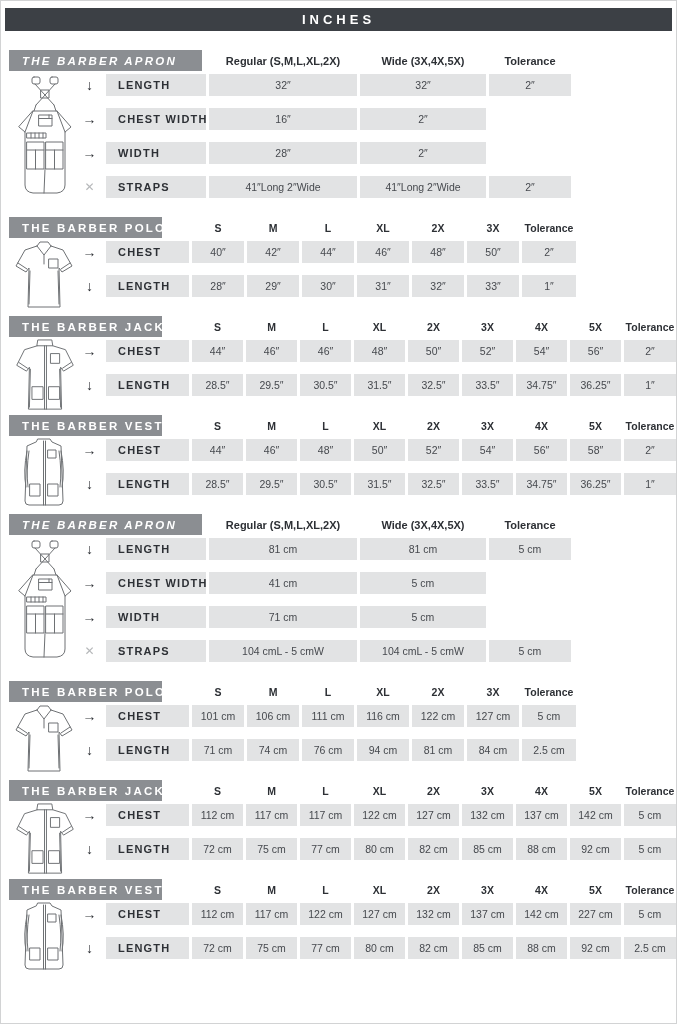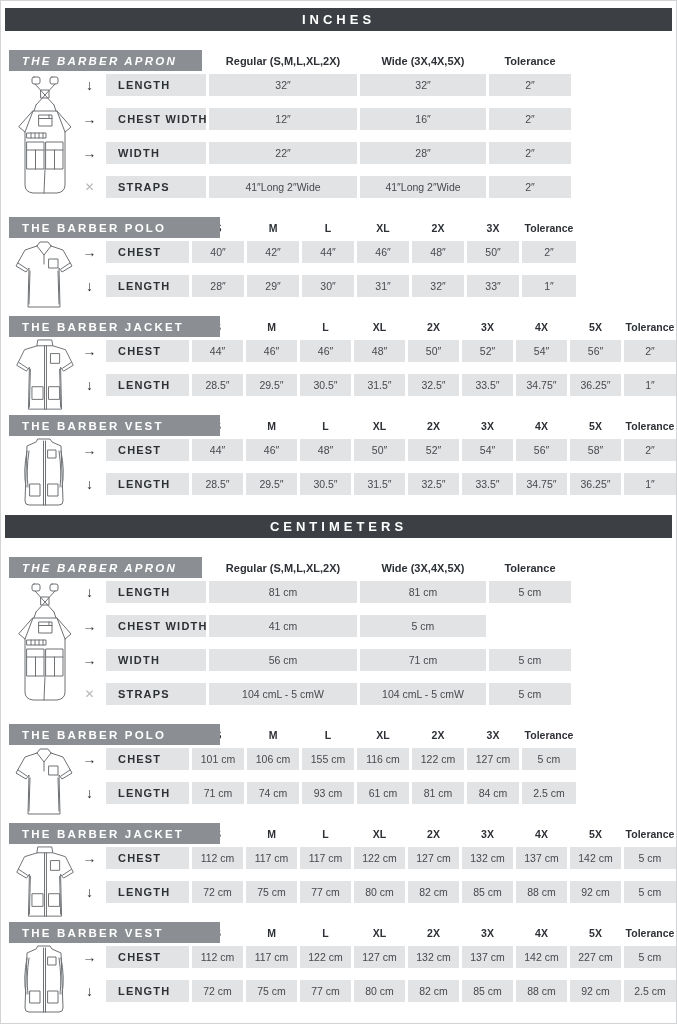--- a/index.html
+++ b/index.html
@@ -18,21 +18,21 @@
   .grid{display:grid;column-gap:3px;}
   .hdr{margin-left:75px;height:21px;margin-bottom:3px;}
   .drow{margin-left:75px;height:22px;margin-bottom:12px;}
   .hdr-apron{grid-template-columns:130px 148px 126px 82px;}
   .row-apron{grid-template-columns:27px 100px 148px 126px 82px;}
   .hdr-7{grid-template-columns:113px repeat(6,52px) 54px;}
   .row-7{grid-template-columns:27px 83px repeat(6,52px) 54px;}
   .hdr-9{grid-template-columns:113px repeat(8,51px) 52px;}
   .row-9{grid-template-columns:27px 83px repeat(8,51px) 52px;}
   .title-bar{
-    position:absolute;left:8px;top:0;width:211px;height:21px;background:#8b8e92;
+    position:absolute;left:8px;top:0;width:153px;height:21px;background:#8b8e92;
     color:#fff;font-weight:bold;font-size:11.5px;letter-spacing:2.2px;
     display:flex;align-items:center;padding-left:13px;box-sizing:border-box;
     white-space:nowrap;
   }
   .product-apron .title-bar{width:193px;font-style:italic;}
   .hcell{display:flex;align-items:center;justify-content:center;
     font-weight:bold;font-size:10.5px;color:#2d3035;white-space:nowrap;}
   .hdr-apron .hcell{font-size:11px;}
   .spacer{background:transparent;}
   .lcell{background:#e2e3e4;display:flex;align-items:center;font-weight:bold;
@@ -65,28 +65,26 @@
       <div class="grid drow row-apron">
         <div class="acell down">↓</div>
         <div class="lcell">LENGTH</div>
         <div class="vcell">32″</div>
         <div class="vcell">32″</div>
         <div class="vcell">2″</div>
       </div>
       <div class="grid drow row-apron">
         <div class="acell right">→</div>
         <div class="lcell">CHEST WIDTH</div>
-        <div class="vcell">12″</div>
         <div class="vcell">16″</div>
         <div class="vcell">2″</div>
       </div>
       <div class="grid drow row-apron">
         <div class="acell right">→</div>
         <div class="lcell">WIDTH</div>
-        <div class="vcell">22″</div>
         <div class="vcell">28″</div>
         <div class="vcell">2″</div>
       </div>
       <div class="grid drow row-apron">
         <div class="acell x">✕</div>
         <div class="lcell">STRAPS</div>
         <div class="vcell">41″Long 2″Wide</div>
         <div class="vcell">41″Long 2″Wide</div>
         <div class="vcell">2″</div>
       </div>
@@ -261,21 +259,20 @@
       <path d="M26.5,4 V68 M28.5,4 V68"></path>
       <path d="M10,14 Q6,34 9,50 M44,14 Q48,34 45,50"></path>
       <path d="M12,14 Q9,34 11,50 M42,14 Q45,34 43,50"></path>
       <rect x="31" y="13" width="8" height="8"></rect>
       <rect x="13" y="47" width="10" height="12"></rect>
       <rect x="31" y="47" width="10" height="12"></rect>
     </g>
   </svg>
 </div>
     </div>
-    <div class="unit-banner">CENTIMETERS</div>
     <div class="product product-apron">
       <div class="title-bar">THE BARBER APRON</div>
       <div class="grid hdr hdr-apron">
         <div class="hcell spacer"></div>
         <div class="hcell">Regular (S,M,L,XL,2X)</div>
         <div class="hcell">Wide (3X,4X,5X)</div>
         <div class="hcell">Tolerance</div>
       </div>
       <div class="grid drow row-apron">
         <div class="acell down">↓</div>
@@ -286,21 +283,20 @@
       </div>
       <div class="grid drow row-apron">
         <div class="acell right">→</div>
         <div class="lcell">CHEST WIDTH</div>
         <div class="vcell">41 cm</div>
         <div class="vcell">5 cm</div>
       </div>
       <div class="grid drow row-apron">
         <div class="acell right">→</div>
         <div class="lcell">WIDTH</div>
-        <div class="vcell">56 cm</div>
         <div class="vcell">71 cm</div>
         <div class="vcell">5 cm</div>
       </div>
       <div class="grid drow row-apron">
         <div class="acell x">✕</div>
         <div class="lcell">STRAPS</div>
         <div class="vcell">104 cmL - 5 cmW</div>
         <div class="vcell">104 cmL - 5 cmW</div>
         <div class="vcell">5 cm</div>
       </div>
@@ -336,33 +332,33 @@
         <div class="hcell">XL</div>
         <div class="hcell">2X</div>
         <div class="hcell">3X</div>
         <div class="hcell">Tolerance</div>
       </div>
       <div class="grid drow row-7">
         <div class="acell right">→</div>
         <div class="lcell">CHEST</div>
         <div class="vcell">101 cm</div>
         <div class="vcell">106 cm</div>
-        <div class="vcell">155 cm</div>
+        <div class="vcell">111 cm</div>
         <div class="vcell">116 cm</div>
         <div class="vcell">122 cm</div>
         <div class="vcell">127 cm</div>
         <div class="vcell">5 cm</div>
       </div>
       <div class="grid drow row-7">
         <div class="acell down">↓</div>
         <div class="lcell">LENGTH</div>
         <div class="vcell">71 cm</div>
         <div class="vcell">74 cm</div>
-        <div class="vcell">93 cm</div>
-        <div class="vcell">61 cm</div>
+        <div class="vcell">76 cm</div>
+        <div class="vcell">94 cm</div>
         <div class="vcell">81 cm</div>
         <div class="vcell">84 cm</div>
         <div class="vcell">2.5 cm</div>
       </div>
       <div class="gicon icon-polo-icon">
   <svg viewBox="0 0 62 72" xmlns="http://www.w3.org/2000/svg">
     <g fill="none" stroke="#6e7174" stroke-width="1" stroke-linejoin="round" stroke-linecap="round">
       <path d="M24,6 L12,10 L3,26 L13,32 L16,28 L15,67 L47,67 L46,28 L49,32 L59,26 L50,10 L38,6"></path>
       <path d="M24,6 L27,2 L35,2 L38,6 M24,6 L31,15 L38,6"></path>
       <path d="M31,15 L31,24"></path>

